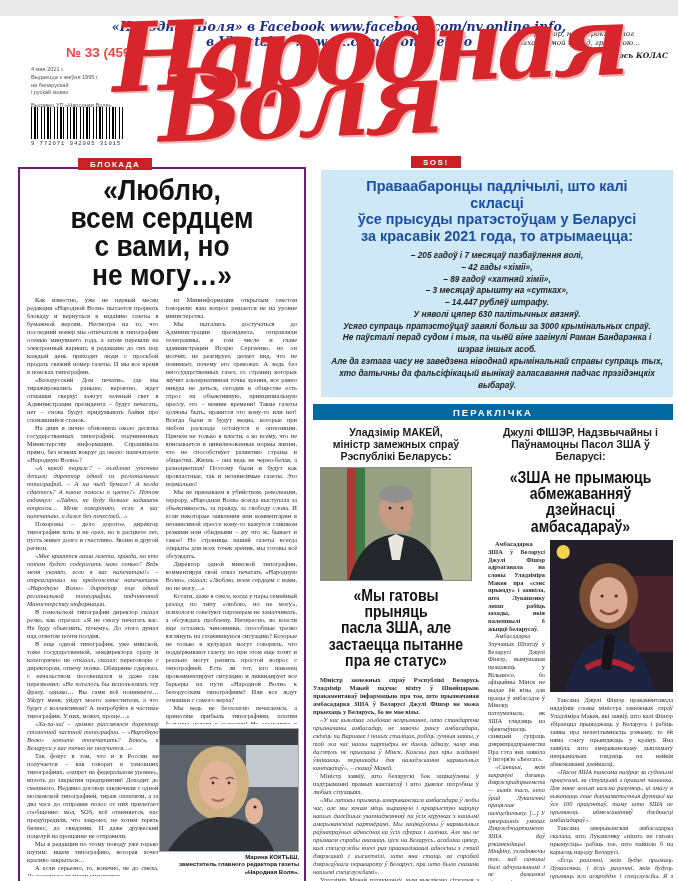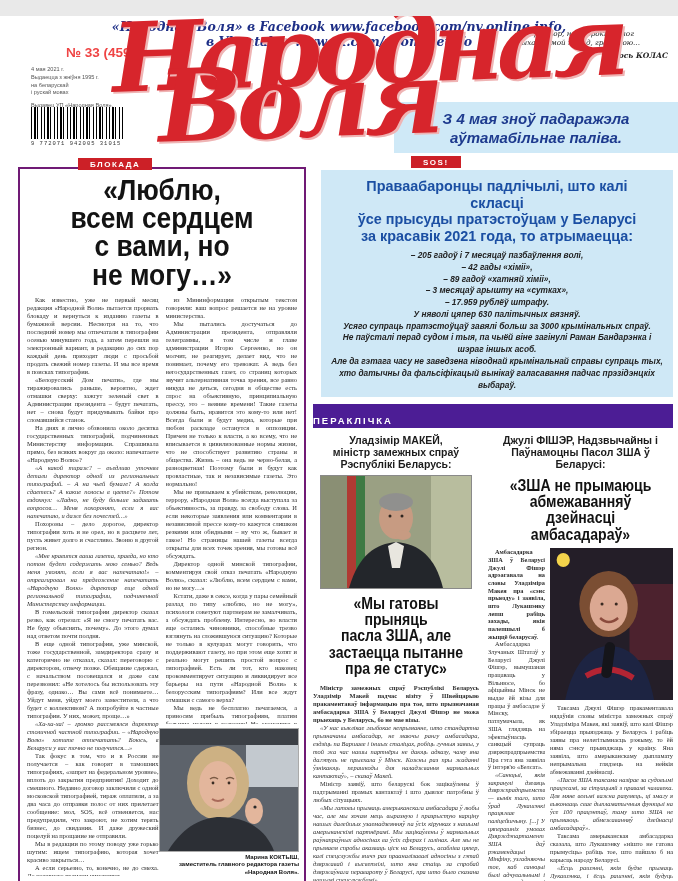--- a/index.html
+++ b/index.html
@@ -50,22 +50,22 @@
   .kcaption{text-align:right;font:bold 6px "Liberation Sans",sans-serif;line-height:1.3;margin-top:2px;color:#111;}
   
   .right-zone{position:absolute;left:313px;top:140px;width:360px;}
   .sos-wrap{position:relative;padding-top:14px;padding-left:8px;}
   .tag-sos{position:absolute;left:98px;top:0;}
   .sos-box{background:#cfe8f6;padding:8px 10px 6px;}
   .sos-headline{text-align:center;color:#1b4fa3;font:bold 15.5px "Liberation Sans",sans-serif;
                 line-height:1.08;transform:scaleX(.93);transform-origin:center top;}
   .sos-lines{margin-top:5px;text-align:center;color:#222;
              font:bold italic 8.3px "Liberation Sans",sans-serif;line-height:1.42;}
-  .banner{margin-top:7px;background:#4c1d95;color:#fff;
-          font:bold 9.5px "Liberation Sans",sans-serif;letter-spacing:2px;padding:11px 0 2px;}
+  .banner{margin-top:7px;background:#0369a1;color:#fff;text-align:center;
+          font:bold 9.5px "Liberation Sans",sans-serif;letter-spacing:2px;padding:3px 0 2px;}
   .two-cols{display:flex;gap:9px;margin-top:6px;}
   .makei-col{width:166px;flex:none;}
   .fisher-col{flex:1;min-width:0;}
   .person-header{text-align:center;color:#1c1c1c;font:bold 10.5px "Liberation Sans",sans-serif;line-height:1.15;}
   .photo-frame{display:block;margin:4px auto 0;border:1px solid #8a8a8a;line-height:0;width:150px;}
   .quote{text-align:center;color:#121212;font:bold 16px "Liberation Sans",sans-serif;
          line-height:1.03;transform:scaleX(.88);transform-origin:center top;margin-top:7px;}
   .makei-text{margin-top:6px;font-size:6.4px;line-height:1.25;text-align:justify;height:266px;overflow:hidden;}
   .makei-text p,.f-left p,.f-right-text p{margin:0;text-indent:7px;}
   .fisher-body{display:flex;gap:5px;margin-top:5px;}
@@ -96,22 +96,20 @@
     </div>
   <div class="barcode"></div>
   <div class="barcode-digits">9 772071 942005   31015</div>
   <div class="mast1">Народная</div>
   <div class="mast2">Воля</div>
   <div class="verse">
     <div>На прастор, на шырокі разлог</div>
     <div>Выхадзі, мой народ, грамадою...</div>
     <div class="verse-author">Боюсь КОЛАС</div>
   </div>
-  <div class="announce pre">З 4 мая зноў падаражэла
-аўтамабільнае паліва.</div>
 
   <section class="blok-box">
     <span class="tag tag-blokada">БЛОКАДА</span>
     <h1 class="blok-headline pre" style="margin:7px 0 0;">«Люблю,
 всем сердцем
 с вами, но
 не могу…»</h1>
     <div class="blok-cols">
       <div class="bcol bcol1">
           <p>Как известно, уже не первый месяц редакция «Народной Воли» пытается прорвать блокаду и вернуться к изданию газеты в бумажной версии. Несмотря на то, что последний номер мы отпечатали в типографии осенью минувшего года, а затем перешли на электронный вариант, в редакцию до сих пор каждый день приходят люди с просьбой продать свежий номер газеты. И мы все время в поисках типографии.</p>
@@ -163,21 +161,21 @@
       <span class="tag tag-sos">SOS!</span>
       <div class="sos-box">
         <div class="sos-headline pre">Праваабаронцы падлічылі, што калі скласці
 ўсе прысуды пратэстоўцам у Беларусі
 за красавік 2021 года, то атрымаецца:</div>
         <div class="sos-lines">
             <div>– 205 гадоў і 7 месяцаў пазбаўлення волі,</div>
             <div>– 42 гады «хіміі»,</div>
             <div>– 89 гадоў «хатняй хіміі»,</div>
             <div>– 3 месяцаў арышту на «сутках»,</div>
-            <div>– 17.959 рублёў штрафу.</div>
+            <div>– 14.447 рублёў штрафу.</div>
             <div>У няволі цяпер 630 палітычных вязняў.</div>
             <div>Усяго супраць пратэстоўцаў завялі больш за 3000 крымінальных спраў.</div>
             <div>Не паўсталі перад судом і тыя, па чыёй віне загінулі Раман Бандарэнка і шэраг іншых асоб.</div>
             <div>Але да гэтага часу не заведзена ніводнай крымінальнай справы супраць тых, хто датычны да фальсіфікацый вынікаў галасавання падчас прэзідэнцкіх выбараў.</div>
           </div>
       </div>
     </div>
 
     <div class="banner">ПЕРАКЛІЧКА</div>
 

